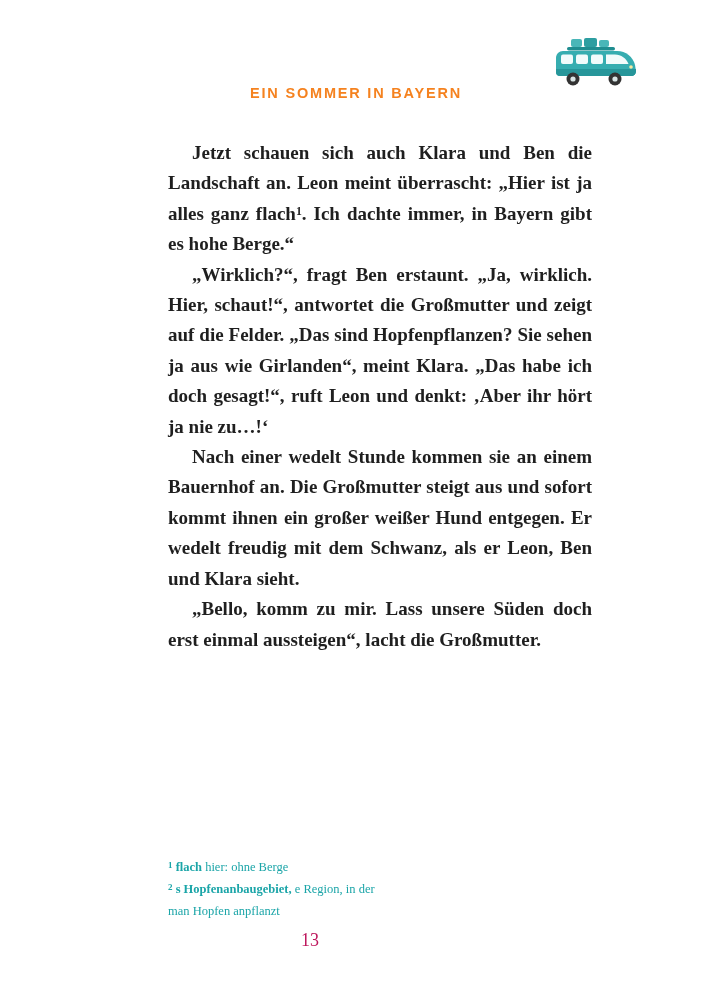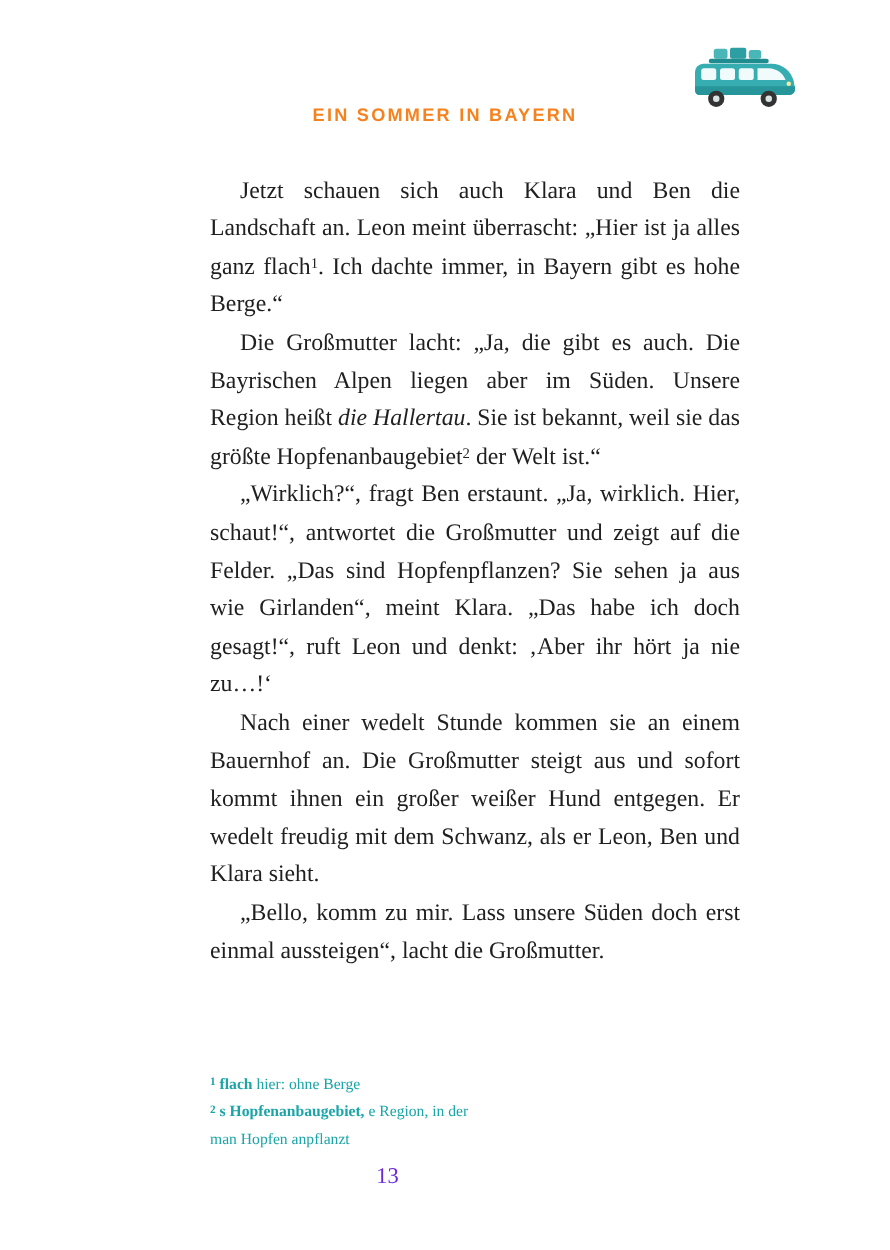--- a/index.html
+++ b/index.html
@@ -33,20 +33,21 @@
   }
   .body-text {
     position: absolute;
     left: 168px;
     top: 138px;
     width: 424px;
     font-size: 19px;
     line-height: 30.4px;
     text-align: justify;
     color: #1f1f1f;
+    font-weight: bold;
   }
   .para { text-indent: 24px; margin: 0; }
   .body-text sup {
     font-size: 0.62em;
     line-height: 0;
     vertical-align: baseline;
     position: relative;
     top: -0.45em;
   }
   .footnotes {
@@ -67,21 +68,21 @@
     top: -0.35em;
   }
   .page-number {
     position: absolute;
     top: 930px;
     left: 0;
     width: 620px;
     text-align: center;
     font-family: "Liberation Serif", serif;
     font-size: 18px;
-    color: #6d28d9;
+    color: #be185d;
   }
 </style>
 </head>
 <body>
 
 <h1 class="page-header-title">EIN SOMMER IN BAYERN</h1>
 
 <div class="bus-wrap">
   <svg width="84" height="50" viewBox="0 0 84 50" aria-hidden="true">
 
@@ -103,21 +104,20 @@
 
     <circle cx="19" cy="41" r="6.5" fill="#333333"></circle>
     <circle cx="19" cy="41" r="2.6" fill="#d8e4e4"></circle>
     <circle cx="61" cy="41" r="6.5" fill="#333333"></circle>
     <circle cx="61" cy="41" r="2.6" fill="#d8e4e4"></circle>
   </svg>
 </div>
 
 <main class="body-text">
     <p class="para"><span>Jetzt schauen sich auch Klara und Ben die Landschaft an. Leon meint überrascht: „Hier ist ja alles ganz flach</span><sup>1</sup><span>. Ich dachte immer, in Bayern gibt es hohe Berge.“</span></p>
-    <p class="para"><span>Die Großmutter lacht: „Ja, die gibt es auch. Die Bayrischen Alpen liegen aber im Süden. Unsere Region heißt </span><em>die Hallertau</em><span>. Sie ist bekannt, weil sie das größte Hopfenanbaugebiet</span><sup>2</sup><span> der Welt ist.“</span></p>
     <p class="para"><span>„Wirklich?“, fragt Ben erstaunt. „Ja, wirklich. Hier, schaut!“, antwortet die Großmutter und zeigt auf die Felder. „Das sind Hopfenpflanzen? Sie sehen ja aus wie Girlanden“, meint Klara. „Das habe ich doch gesagt!“, ruft Leon und denkt: ‚Aber ihr hört ja nie zu…!‘</span></p>
     <p class="para"><span>Nach einer wedelt Stunde kommen sie an einem Bauernhof an. Die Großmutter steigt aus und sofort kommt ihnen ein großer weißer Hund entgegen. Er wedelt freudig mit dem Schwanz, als er Leon, Ben und Klara sieht.</span></p>
     <p class="para"><span>„Bello, komm zu mir. Lass unsere Süden doch erst einmal aussteigen“, lacht die Großmutter.</span></p>
   </main>
 
 <div class="footnotes">
     <div class="footnote"><sup style="font-weight: bold;">1</sup><strong> flach</strong><span> hier: ohne Berge</span></div>
     <div class="footnote"><sup style="font-weight: bold;">2</sup><strong> s Hopfenanbaugebiet,</strong><span> e Region, in der man Hopfen anpflanzt</span></div>
   </div>
 

